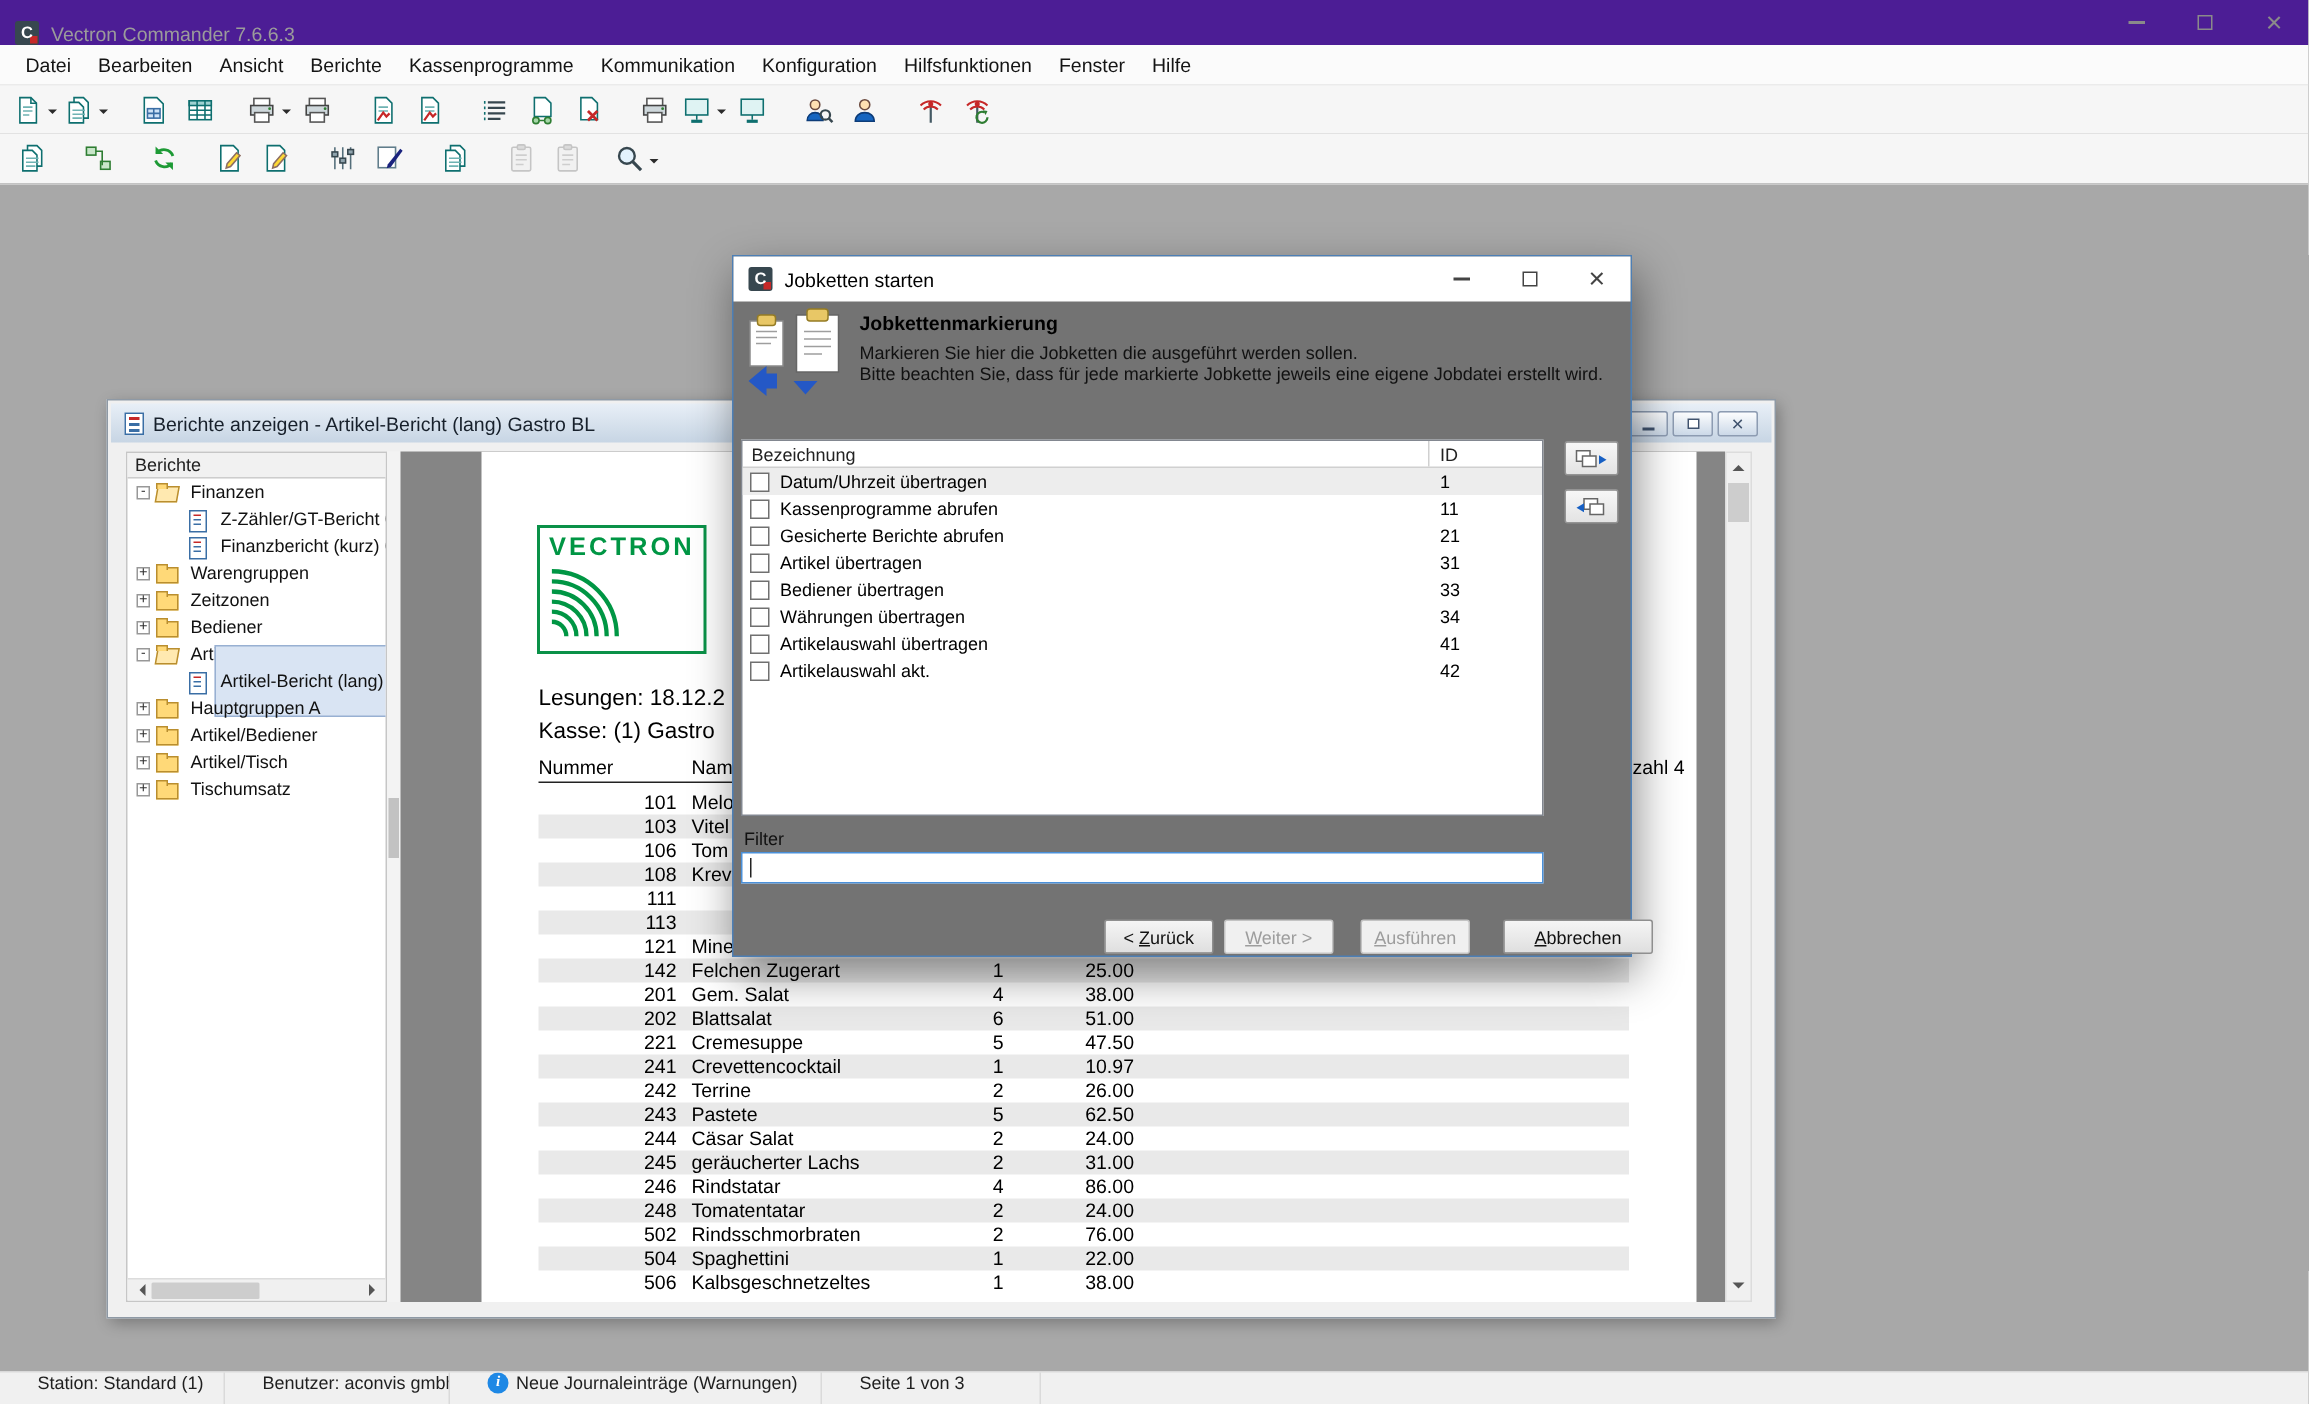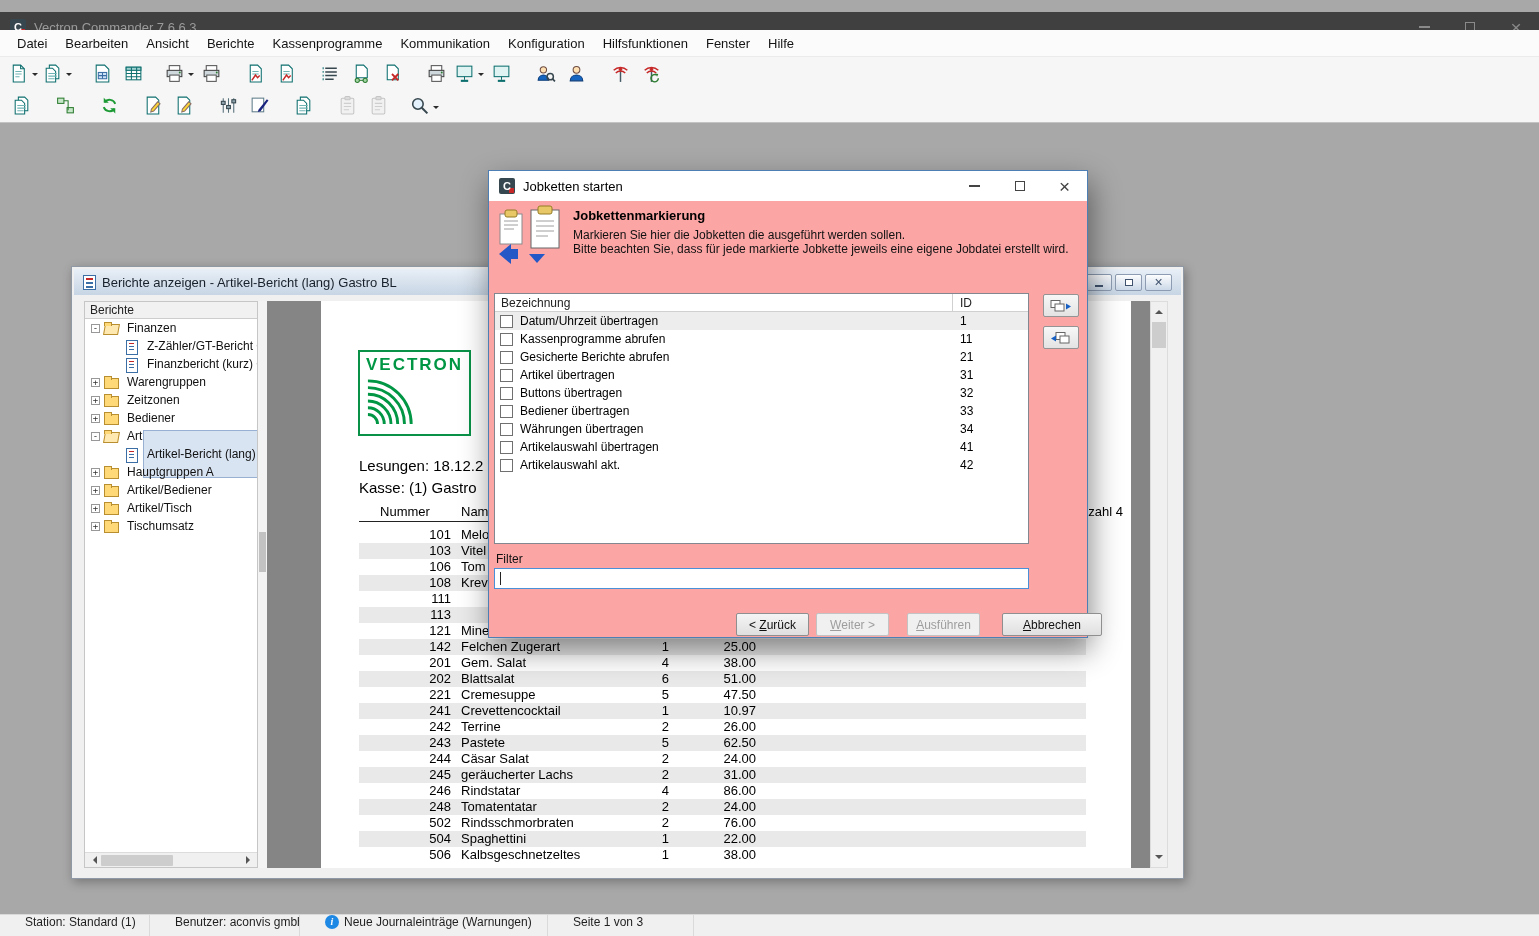--- a/index.html
+++ b/index.html
@@ -1,21 +1,21 @@
 <!DOCTYPE html>
 <html><head>
 <meta charset="utf-8">
 <style>
   html,body{margin:0;padding:0}
   body{width:1539px;height:936px;overflow:hidden;font-family:"Liberation Sans",sans-serif}
   *{box-sizing:border-box}
   #screen{position:relative;width:1539px;height:936px;background:#a8a8a8;overflow:hidden}
 
   
-  #titlebar{position:absolute;top:12px;left:0;right:0;height:30px;background:#404040;display:flex;align-items:center}
+  #titlebar{position:absolute;top:0;left:0;right:0;height:30px;background:#4c1d95;display:flex;align-items:flex-end}
   .vc-icon{width:16px;height:16px;margin:0 8px 0 10px;position:relative;background:#37474f;border-radius:2px;flex:none}
   .vc-icon::after{content:"C";position:absolute;left:0;top:1px;width:100%;text-align:center;font:bold 11px/14px "Liberation Sans",sans-serif;color:#fff}
   .vc-icon::before{content:"";position:absolute;right:1px;bottom:1px;width:5px;height:5px;background:#c62828}
   #main-title{font-size:13px;color:#9b9b9b}
   .cap{margin-left:auto;display:flex;height:100%}
   .capbtn{width:46px;height:100%;display:flex;align-items:center;justify-content:center}
   .gl-min{width:11px;height:2px;background:#8a8a8a}
   .gl-max{width:10px;height:10px;border:1px solid #8a8a8a}
   .gl-close{color:#8a8a8a;font-size:19px;line-height:1}
   .gl-close::after{content:"×"}
@@ -81,38 +81,38 @@
   #tree-vscroll{position:absolute;left:185px;top:33px;width:9px;height:567px;background:#f3f3f3}
   #tree-vthumb{position:absolute;left:1px;top:231px;width:7px;height:40px;background:#c2c2c2}
 
   #report-area{position:absolute;left:194px;top:33px;width:883px;height:567px;background:#858585;overflow:hidden}
   #page{position:absolute;left:54px;top:0;width:810px;height:567px;background:#fff;color:#000}
   #logo{position:absolute;left:37px;top:49px;width:113px;height:86px;border:2px solid #0a9148;padding:3px 6px}
   #logo-text{font-size:17px;font-weight:bold;letter-spacing:2px;color:#009644}
   #rpt-line1{position:absolute;left:38px;top:156px;font-size:15px}
   #rpt-line2{position:absolute;left:38px;top:178px;font-size:15px}
   .rpt-h{position:absolute;top:203px;font-size:13px}
-  #rh-num{left:38px;width:92px;text-align:center}
+  #rh-num{left:38px;width:92px;text-align:left}
   #rh-name{left:140px}
   #rh-right{left:700px;width:102px;text-align:right}
   #rpt-rule{position:absolute;left:38px;top:220px;width:727px;height:1px;background:#222}
   #report-rows{position:absolute;left:0;top:226px;width:810px}
   .r-row{position:relative;height:16px;width:727px;margin-left:38px;font-size:13px;line-height:16px}
   .r-row.shade{background:#e9e9e9}
   .c-num{position:absolute;left:0;width:92px;text-align:right}
   .c-name{position:absolute;left:102px;white-space:nowrap}
   .c-qty{position:absolute;left:240px;width:70px;text-align:right}
   .c-amt{position:absolute;left:320px;width:77px;text-align:right}
   #rpt-vscroll{position:absolute;left:1077px;top:33px;width:18px;height:567px;background:#f0f0f0;border:1px solid #dcdcdc}
   .vs-btn{position:absolute;left:0;width:16px;height:16px;display:flex;align-items:center;justify-content:center}
   #vs-up{top:0}#vs-down{bottom:0}
   #rpt-vthumb{position:absolute;left:1px;top:20px;width:14px;height:26px;background:#cdcdcd}
 
   
-  #dlg{position:absolute;left:488px;top:170px;width:600px;height:468px;background:#fca5a5;border:1px solid #4d7fb5;box-shadow:3px 12px 28px rgba(0,0,0,.45)}
+  #dlg{position:absolute;left:488px;top:170px;width:600px;height:468px;background:#737373;border:1px solid #4d7fb5;box-shadow:3px 12px 28px rgba(0,0,0,.45)}
   #dlg-titlebar{position:absolute;left:0;top:0;right:0;height:30px;background:#fff;display:flex;align-items:center}
   #dlg-title{font-size:13px;color:#000}
   .cb3{width:45px;height:30px;display:flex;align-items:center;justify-content:center}
   .gl3-min{width:11px;height:2px;background:#444}
   .gl3-max{width:10px;height:10px;border:1px solid #444}
   .gl3-close{color:#444;font-size:19px;line-height:1}
   .gl3-close::after{content:"×"}
   #dlg-hdricon{position:absolute;left:8px;top:33px}
   #dlg-heading{position:absolute;left:84px;top:37px;font-size:13px;font-weight:bold;color:#000}
   .dlg-desc{position:absolute;left:84px;font-size:12px;color:#111}
@@ -850,25 +850,20 @@
             <span class="job-label">Gesicherte Berichte abrufen</span>
             <span class="job-id">21</span>
           </div>
 
           <div class="job-row">
             <span class="job-check"></span>
             <span class="job-label">Artikel übertragen</span>
             <span class="job-id">31</span>
           </div>
 
-          <div class="job-row">
-            <span class="job-check"></span>
-            <span class="job-label">Buttons übertragen</span>
-            <span class="job-id">32</span>
-          </div>
 
           <div class="job-row">
             <span class="job-check"></span>
             <span class="job-label">Bediener übertragen</span>
             <span class="job-id">33</span>
           </div>
 
           <div class="job-row">
             <span class="job-check"></span>
             <span class="job-label">Währungen übertragen</span>

